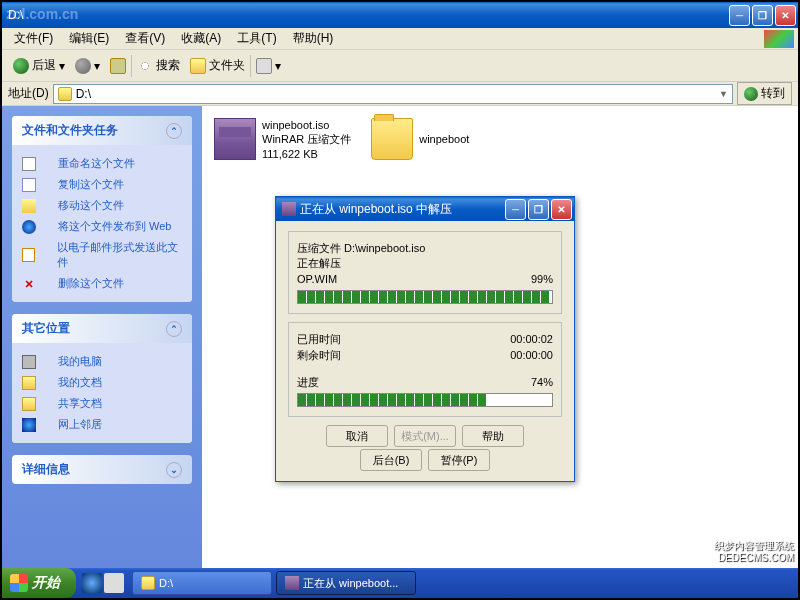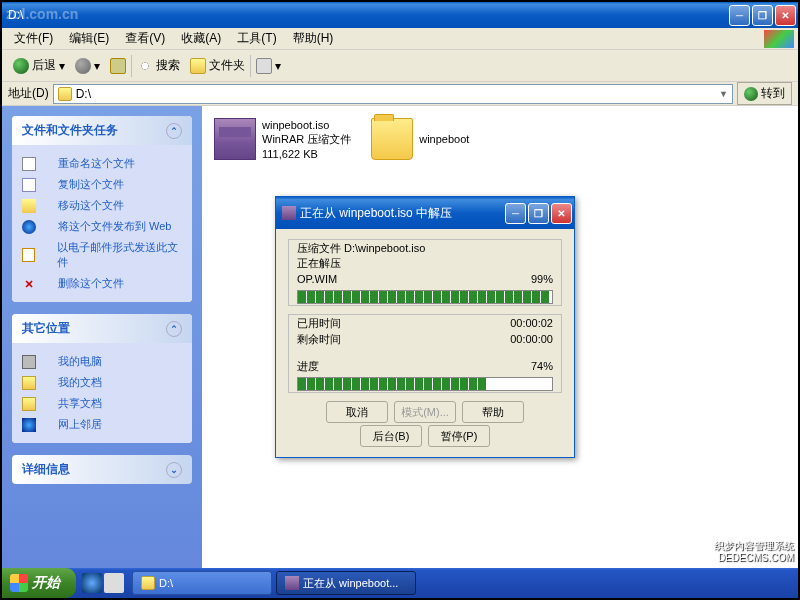--- a/index.html
+++ b/index.html
@@ -60,23 +60,23 @@
 .statusbar .seg { border-right: 1px solid #c0c0c0; padding: 0 8px; }
 .statusbar .seg:last-child { flex: 1; text-align: right; border: none; }
 .taskbar { position: absolute; bottom: 2px; left: 2px; right: 2px; height: 30px; background: linear-gradient(to bottom,#3168d5,#2455c4 8%,#1941a5); display: flex; align-items: center; }
 .start-btn { height: 30px; padding: 0 16px 0 8px; background: linear-gradient(to bottom,#5fa648,#3c8527 50%,#2e6f1c); color: #fff; font-weight: bold; font-style: italic; font-size: 14px; display: flex; align-items: center; gap: 4px; border-radius: 0 10px 10px 0; cursor: pointer; }
 .start-logo { width: 18px; height: 18px; background: conic-gradient(#f44 0 90deg,#4c4 90deg 180deg,#48f 180deg 270deg,#fc4 270deg); border-radius: 3px; }
 .ql { display: flex; gap: 2px; padding: 0 6px; }
 .ql .q { width: 20px; height: 20px; cursor: pointer; border-radius: 2px; }
 .task-item { height: 24px; background: linear-gradient(#5d8fe8,#3b6ed0); border: 1px solid #2a4fa0; border-radius: 3px; margin: 0 2px; padding: 0 8px; color: #fff; font-size: 11px; display: flex; align-items: center; gap: 4px; cursor: pointer; min-width: 140px; }
 .task-item.active { background: linear-gradient(#2a5ab8,#1a4090); border-color: #0a2050; }
 .dialog { position: absolute; top: 196px; left: 275px; width: 300px; background: #ece9d8; border: 1px solid #0a5bc4; box-shadow: 2px 2px 6px rgba(0,0,0,0.4); }
-.dialog .titlebar { height: 32px; }
+.dialog .titlebar { height: 24px; }
 .dialog-body { padding: 10px 12px; font-size: 11px; }
-.dialog-body .group { border: 1px solid #c0c0c0; padding: 1px 8px; margin-bottom: 8px; }
+.dialog-body .group { border: 1px solid #c0c0c0; padding: 9px 8px; margin-bottom: 8px; }
 .row { display: flex; justify-content: space-between; line-height: 1.4; }
 .progress { height: 14px; border: 1px solid #888; background: #fff; margin-top: 3px; position: relative; overflow: hidden; }
 .progress-fill { height: 100%; background: repeating-linear-gradient(to right,#2b8a2b 0 8px,#fff 8px 9px); }
 .pf-99 { width: 99%; }
 .pf-74 { width: 74%; }
 .btn-row { display: flex; justify-content: center; gap: 6px; margin-top: 2px; }
 .btn-row2 { margin-top: 6px; }
 .dbtn { min-width: 62px; height: 22px; font-size: 11px; background: #ece9d8; border: 1px solid #aca899; border-radius: 3px; cursor: pointer; padding: 0 6px; }
 .dbtn:disabled { color: #999; }
 .watermark { position: absolute; right: 6px; bottom: 36px; color: #fff; font-size: 10px; text-shadow: 1px 1px 1px #000; text-align: right; line-height: 1.2; }

